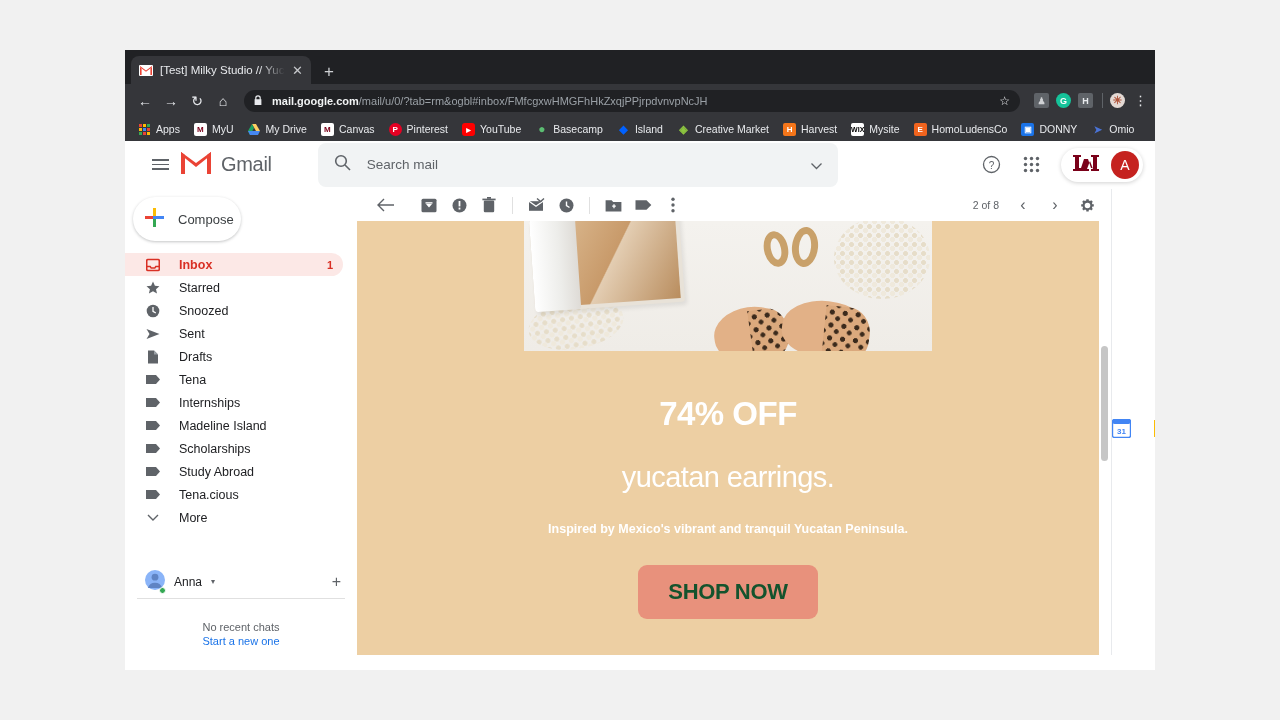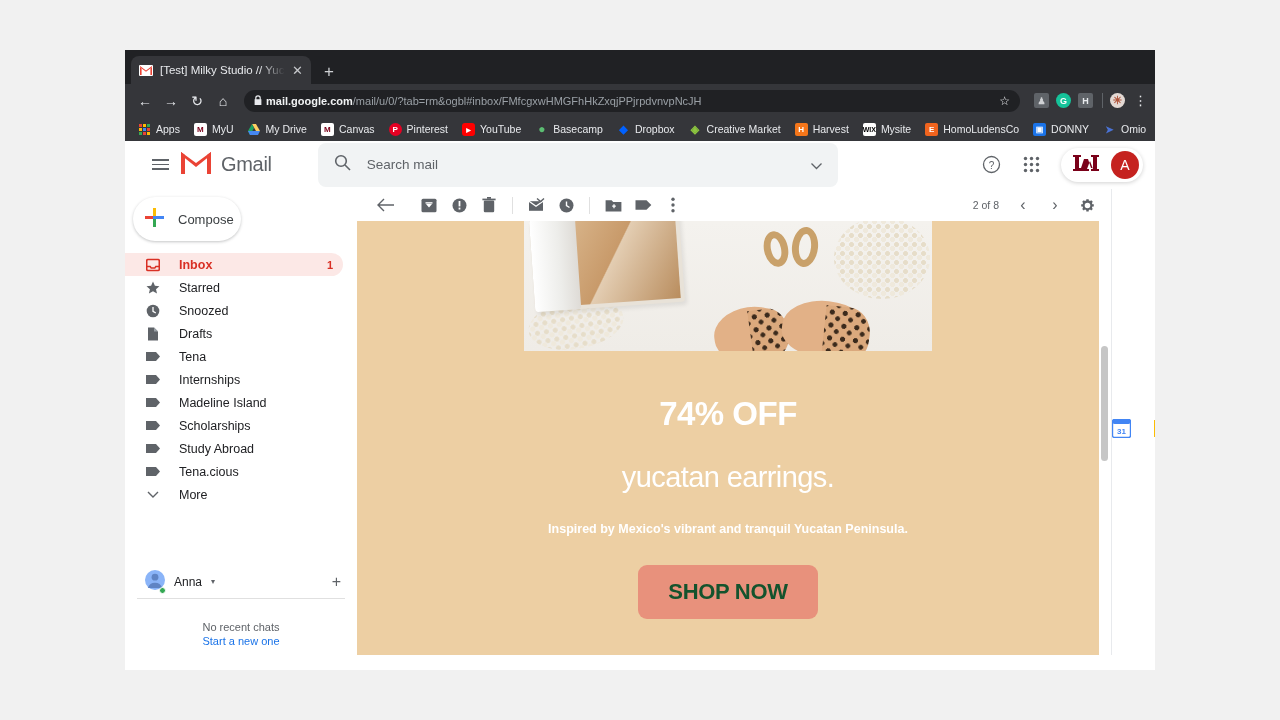--- a/index.html
+++ b/index.html
@@ -52,21 +52,21 @@
     display: flex; align-items: center; gap: 2px; padding: 0 8px;
   }
   .navicon {
     width: 24px; height: 24px; color: #e8eaed;
     display: flex; align-items: center; justify-content: center;
     font-size: 14px;
   }
   .omnibox {
     flex: 1 1 auto; height: 22px; margin: 0 7px;
     background: #202124; border-radius: 11px;
-    display: flex; align-items: center; gap: 4px; padding: 0 10px;
+    display: flex; align-items: center; gap: 10px; padding: 0 10px;
     font-size: 11px; overflow: hidden; white-space: nowrap;
   }
   .omni-lock { color: #e8eaed; font-size: 9px; }
   .omni-host { color: #f1f3f4; font-weight: bold; }
   .omni-path { color: #9aa0a6; }
   .omni-star { color: #e8eaed; font-size: 12px; margin-left: auto; padding-left: 8px;}
   .ext-ico {
     width: 15px; height: 15px; border-radius: 2px;
     display: flex; align-items: center; justify-content: center;
     font-size: 9px; font-weight: bold; margin-left: 5px; flex: 0 0 auto;
@@ -308,21 +308,21 @@
     <div class="bm">
       <span class="bm-ico" style="background:#ff0000;color:#fff;font-size:6px;border-radius:3px">▶</span>
       <span>YouTube</span>
     </div>
     <div class="bm">
       <span class="bm-ico" style="color:#5bbd72;font-size:12px">●</span>
       <span>Basecamp</span>
     </div>
     <div class="bm">
       <span class="bm-ico" style="color:#0061ff;font-size:11px">◆</span>
-      <span>Dropbox</span>
+      <span>Island</span>
     </div>
     <div class="bm">
       <span class="bm-ico" style="color:#8dc63f;font-size:11px">◈</span>
       <span>Creative Market</span>
     </div>
     <div class="bm">
       <span class="bm-ico" style="background:#f5761a;color:#fff">H</span>
       <span>Harvest</span>
     </div>
     <div class="bm">
@@ -443,20 +443,28 @@
           <span class="nav-label">Starred</span>
         </div>
         <div class="navitem">
           <span class="nav-ico">
             <svg width="14" height="14" viewBox="0 0 14 14">
                 <circle cx="7" cy="7" r="6.3" fill="#5f6368"></circle>
                 <path d="M7 3v4.3l2.8 1.7" stroke="#fff" stroke-width="1.3" fill="none"></path>
               </svg>
           </span>
           <span class="nav-label">Snoozed</span>
+        </div>
+        <div class="navitem">
+          <span class="nav-ico">
+            <svg width="14" height="14" viewBox="0 0 14 14">
+                <path d="M0.5 2l13 5-13 5 3-5z" fill="#5f6368"></path>
+              </svg>
+          </span>
+          <span class="nav-label">Sent</span>
         </div>
         <div class="navitem">
           <span class="nav-ico">
             <svg width="14" height="14" viewBox="0 0 14 14">
                 <path d="M2 0.6h6l4 4v9H2z" fill="#5f6368"></path>
                 <path d="M8 0.6v4h4" fill="#9aa0a6"></path>
               </svg>
           </span>
           <span class="nav-label">Drafts</span>
         </div>

